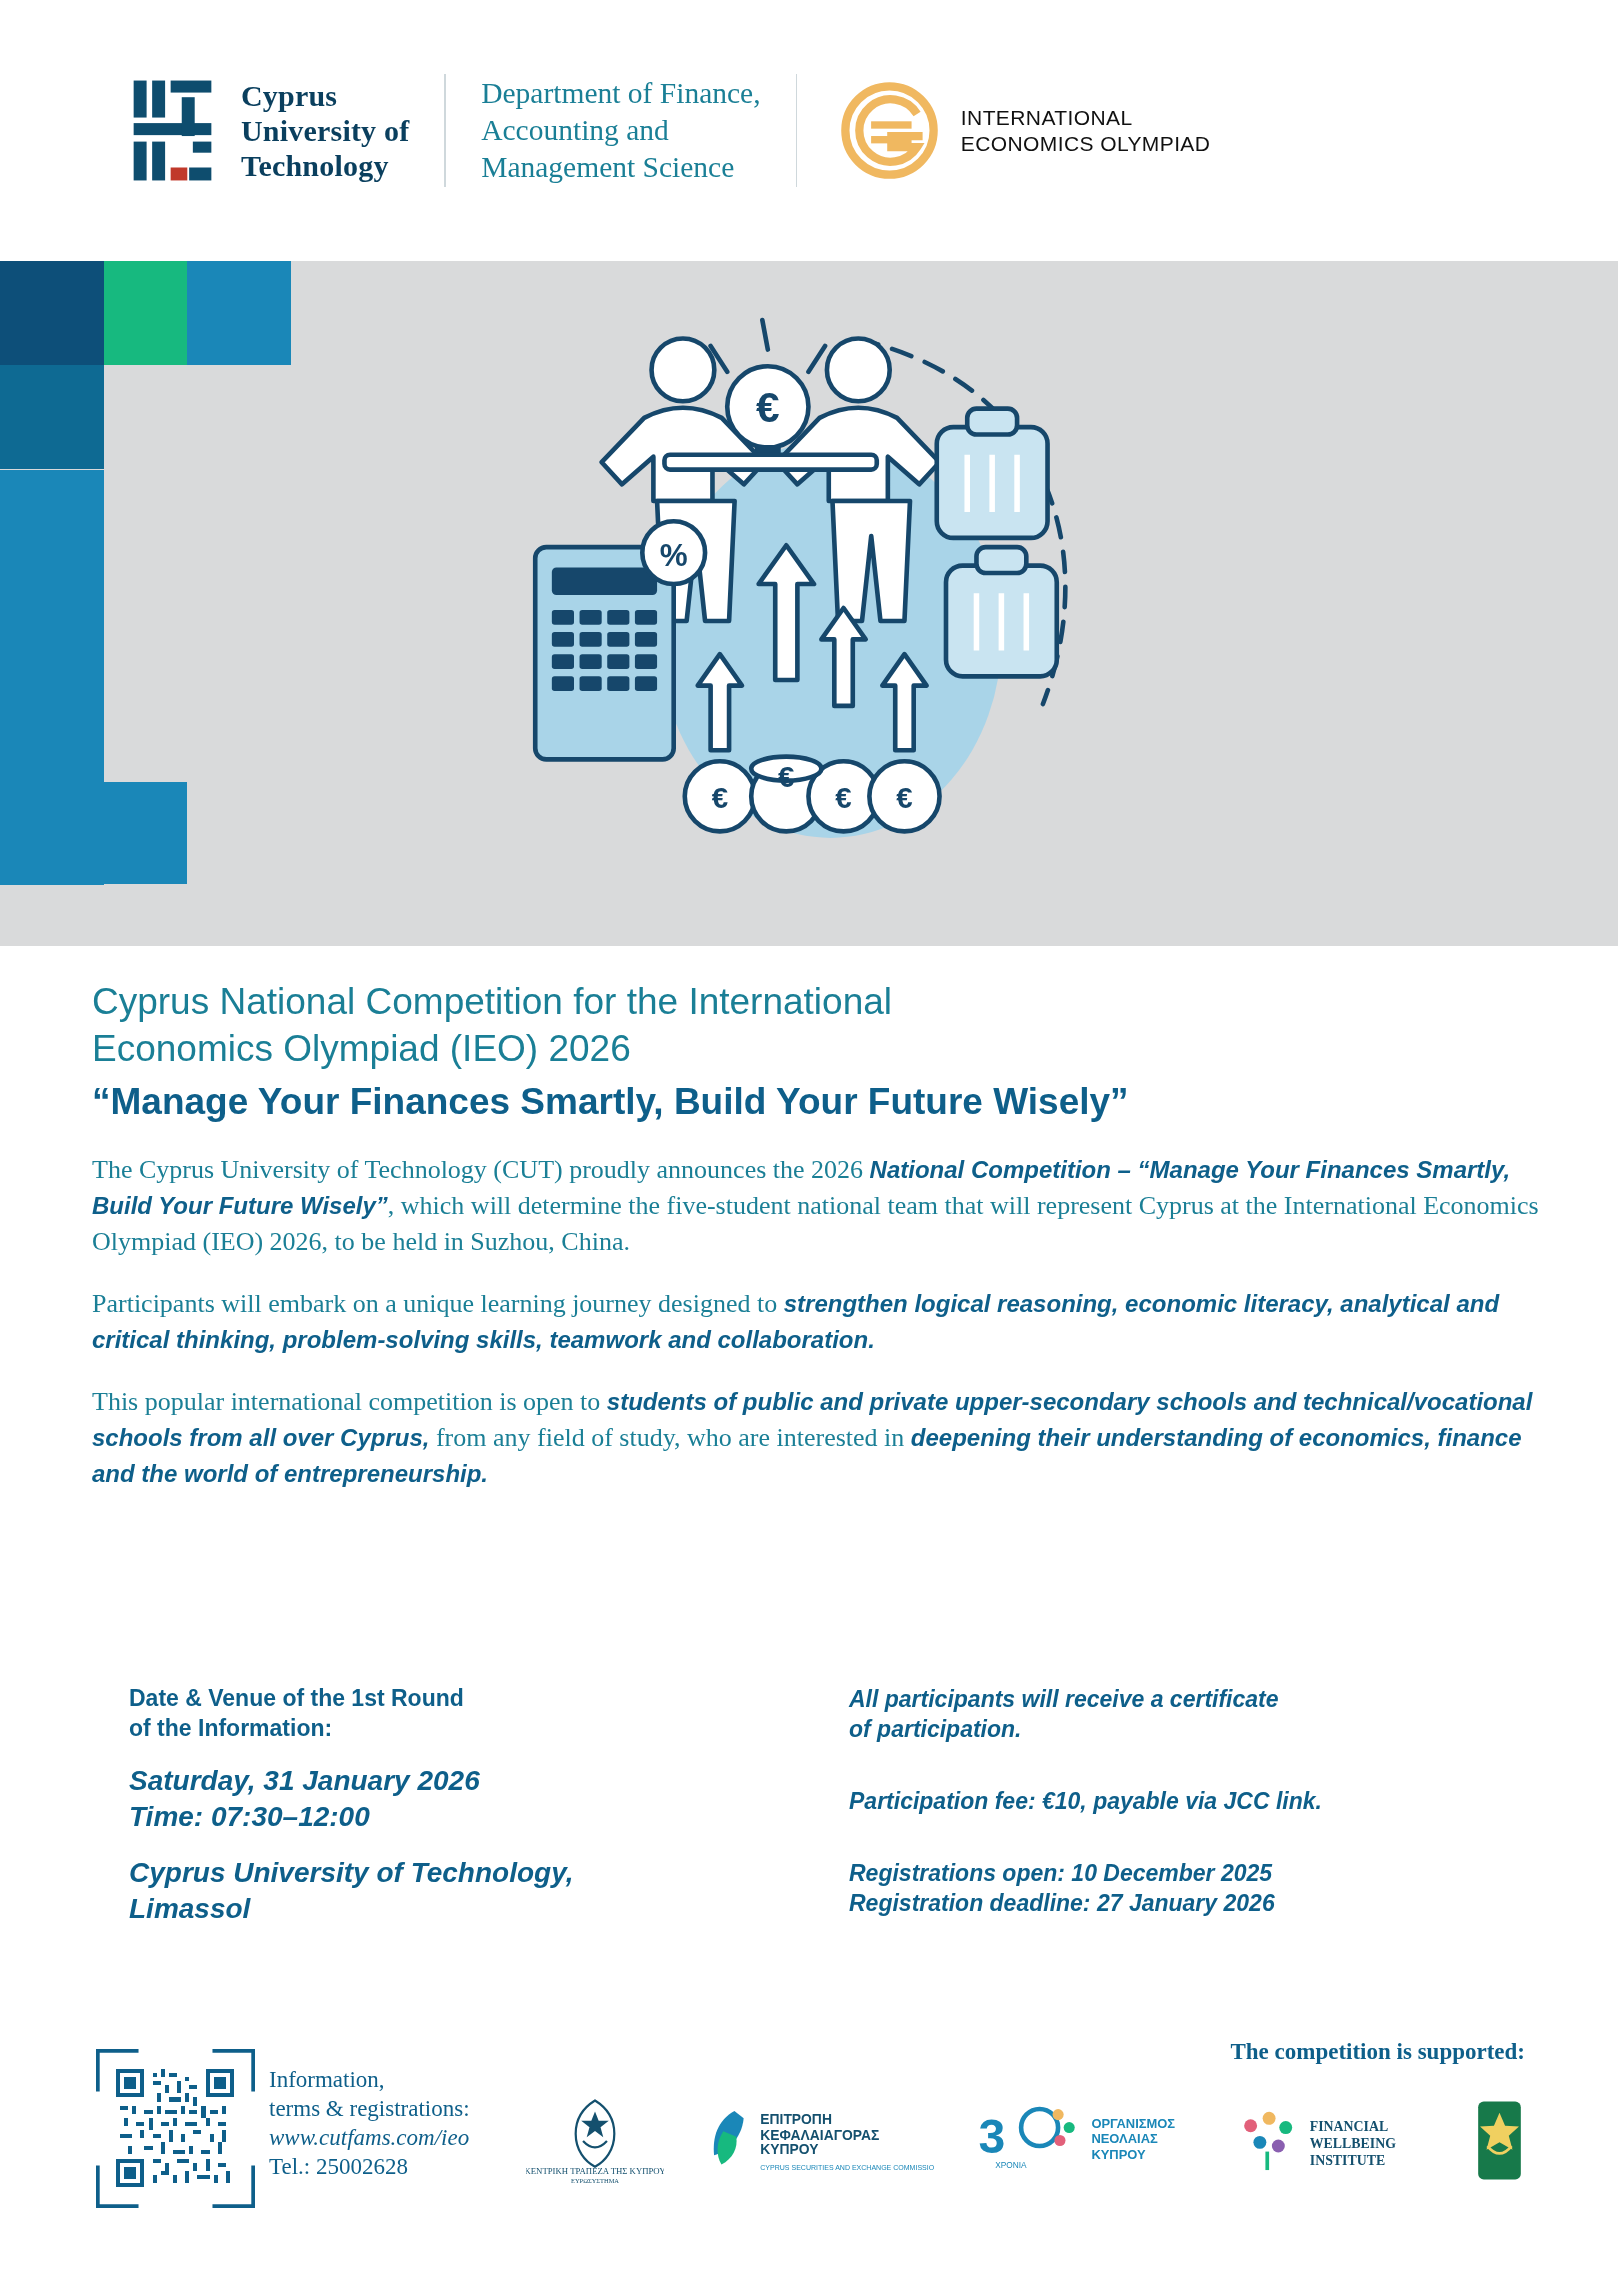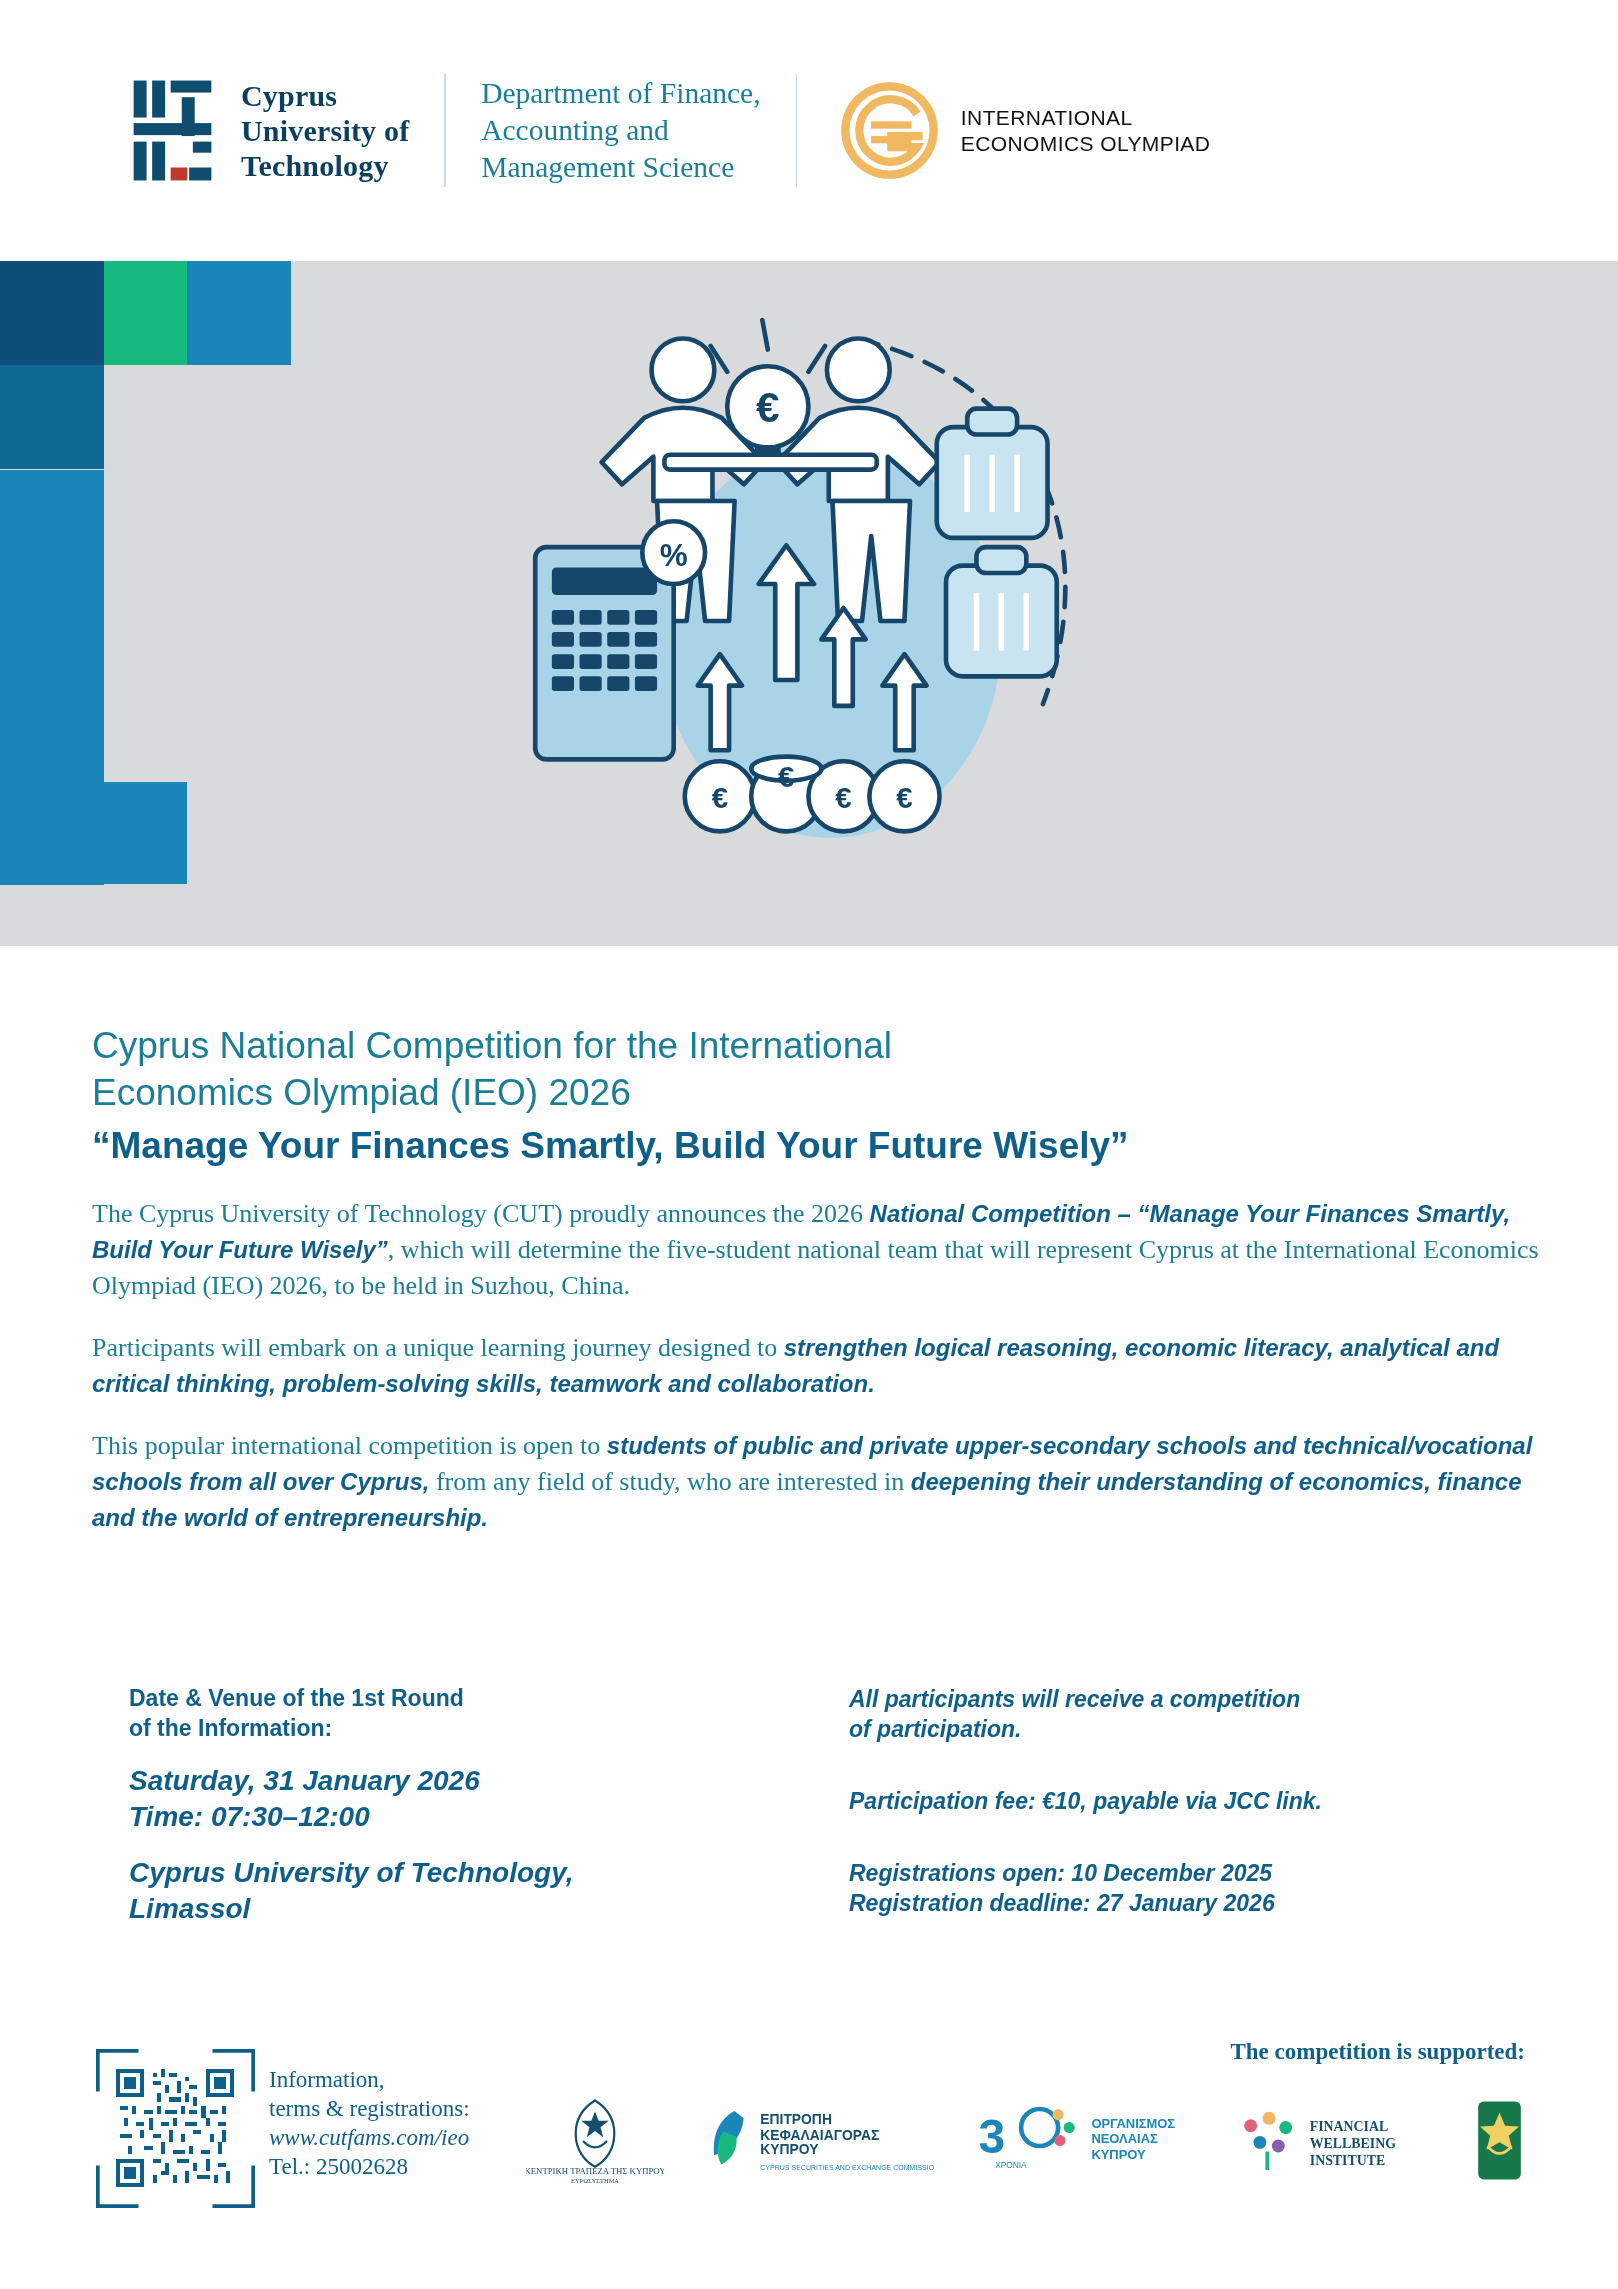--- a/index.html
+++ b/index.html
@@ -98,21 +98,20 @@
     left: 526px; top: 9.2px;
     width: 600px; height: 665px;
   }
 
   
   .content {
     position: absolute;
     top: 978px;
     left: 92px;
     width: 1458px;
-    margin-top: 44px;
   }
   h1.title {
     font-family: "Liberation Sans", sans-serif;
     font-size: 37px;
     line-height: 47px;
     font-weight: normal;
     color: #1a7f96;
   }
   h2.subtitle {
     font-family: "Liberation Sans", sans-serif;
@@ -394,21 +393,21 @@
         <div>Time: 07:30–12:00</div>
       </div>
       <div class="big">
         <div>Cyprus University of Technology,</div>
         <div>Limassol</div>
       </div>
     </div>
 
     <div class="col-right">
       <div class="rline">
-        <div>All participants will receive a competition</div>
+        <div>All participants will receive a certificate</div>
         <div>of participation.</div>
       </div>
       <div class="rline rgap">Participation fee: €10, payable via JCC link.</div>
       <div class="rline rgap">
         <div>Registrations open: 10 December 2025</div>
         <div>Registration deadline: 27 January 2026</div>
       </div>
     </div>
   </div>
 

